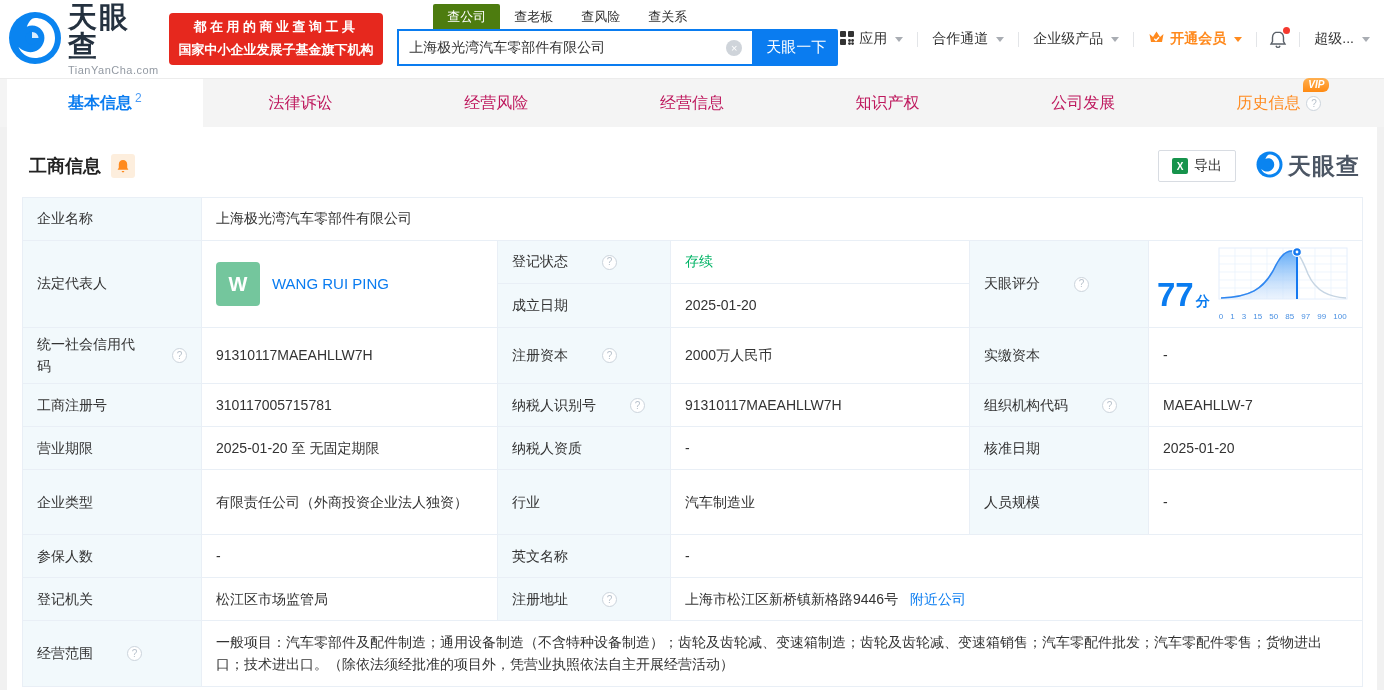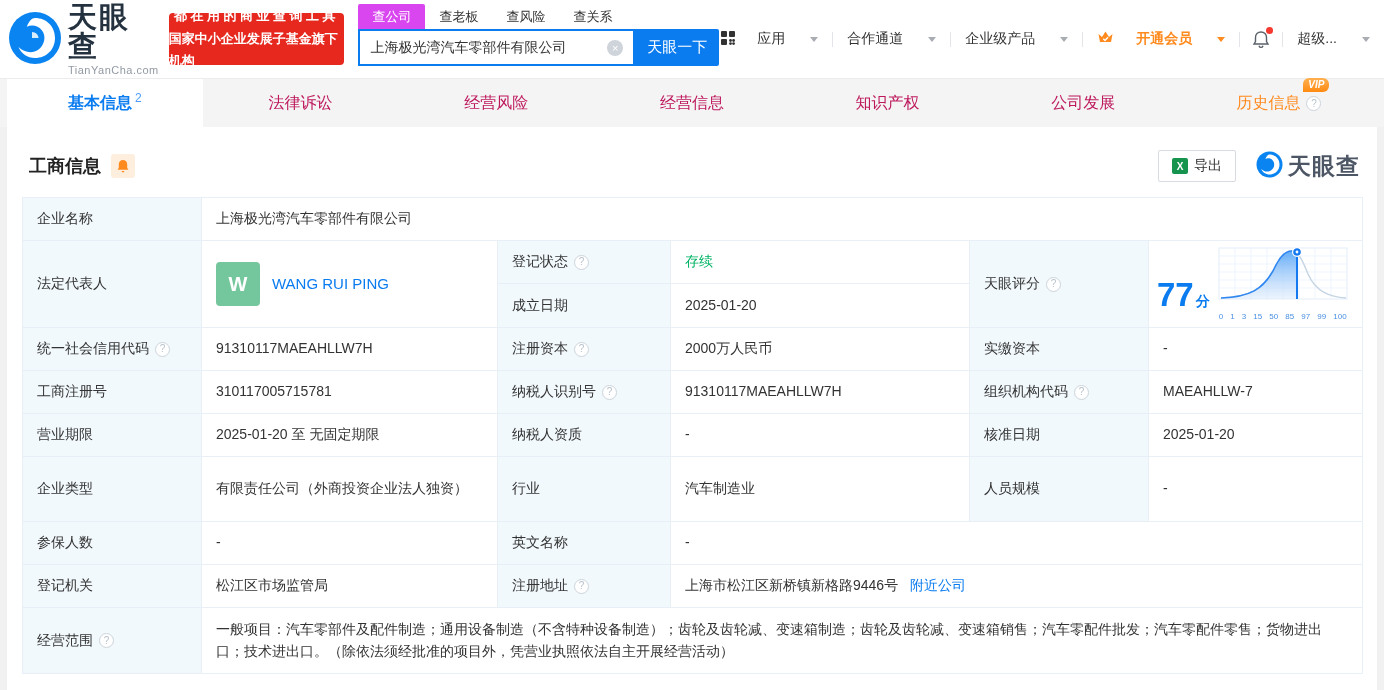--- a/index.html
+++ b/index.html
@@ -15,31 +15,31 @@
   .logo-txt { margin-left:6px; }
   .logo-name { font-size:29px; font-weight:bold; color:#24313f; line-height:1; letter-spacing:2px; }
   .logo-domain { font-size:11px; color:#939aa3; letter-spacing:.5px; margin-top:3px; }
   .banner { margin-left:10px; width:218px; height:52px; background:#e6281e; color:#fff; border-radius:4px;
     display:flex; flex-direction:column; justify-content:center; align-items:center;
     font-size:13px; font-weight:600; line-height:1.75; }
   .banner-l1 { letter-spacing:3.5px; }
   .search { margin-left:14px; width:448px; align-self:flex-start; margin-top:4px; }
   .search-tabs { display:flex; align-items:stretch; font-size:13px; height:25px; }
   .stab { display:flex; align-items:center; padding:0 14px; color:#333; cursor:pointer; }
-  .stab.active { background:#d946ef; color:#fff; border-radius:2px 2px 0 0; }
+  .stab.active { background:#4d7c0f; color:#fff; border-radius:2px 2px 0 0;margin-left:36px; }
   .search-box { display:flex; height:37px; }
   .search-input { flex:1; border:2px solid #0a7cf0; display:flex; align-items:center;
     padding:0 10px; font-size:14px; color:#333; background:#fff; }
   .search-input .val { flex:1; white-space:nowrap; overflow:hidden; }
   .clear-ic { width:16px; height:16px; border-radius:50%; background:#cfd4da; color:#fff;
     font-size:11px; line-height:16px; text-align:center; cursor:pointer; flex:none; }
   .search-btn { width:84px; background:#0a7cf0; color:#fff; font-size:15px; display:flex;
     align-items:center; justify-content:center; cursor:pointer; border-radius:0 2px 2px 0; }
   .nav { margin-left:auto; display:flex; align-items:center; margin-right:12px; font-size:14px; color:#333; white-space:nowrap; }
-  .nav-item { display:flex; align-items:center; gap:22px; cursor:pointer; padding:0 2px; }
+  .nav-item { display:flex; align-items:center; gap:5px; cursor:pointer; padding:0 2px; }
   .caret { width:0; height:0; border-left:4px solid transparent; border-right:4px solid transparent;
     border-top:5px solid #a9adb3; margin-left:3px; }
   .caret.orange { border-top-color:#ff8a1e; }
   .nav-sep { width:1px; height:15px; background:#e3e5e8; margin:0 12px; }
   .vip-entry { color:#ff8a1e; font-weight:bold; }
   .bell-wrap { position:relative; display:flex; align-items:center; cursor:pointer; }
   .red-dot { position:absolute; top:-3px; right:-3px; width:7px; height:7px; border-radius:50%; background:#f5392e; }
   .truncated { max-width:58px; overflow:hidden; text-overflow:ellipsis; white-space:nowrap; }
   
   .page-lower { background:#f1f1f1; height:612px; }
@@ -66,21 +66,21 @@
   .export-btn { border:1px solid #d8dce2; border-radius:2px; height:32px; padding:0 13px;
     display:flex; align-items:center; gap:6px; font-size:14px; color:#333; background:#fff; cursor:pointer; }
   .xls-ic { width:16px; height:16px; background:#16934c; border-radius:2px; color:#fff;
     font-size:10px; font-weight:bold; display:flex; align-items:center; justify-content:center; }
   .watermark { display:flex; align-items:center; margin-left:20px; }
   .wm-name { font-size:23px; font-weight:bold; color:#4c5664; margin-left:5px; letter-spacing:1px; }
   
   table { border-collapse:collapse; table-layout:fixed; width:1340px; margin:0 auto; }
   td { border:1px solid #e9eff6; font-size:14px; padding:6px 14px; vertical-align:middle; word-break:break-all; line-height:1.55; }
   td.lbl { background:#f2f9fc; color:#333; }
-  .lblwrap { display:flex; align-items:center; }
+  .lblwrap { display:flex; align-items:center;gap:28px; }
   .green { color:#00b365; }
   a.blue, .blue-link { color:#0a7cf0; text-decoration:none; cursor:pointer; }
   .rep-cell { display:flex; align-items:center; gap:12px; }
   .avatar { width:44px; height:44px; border-radius:4px; background:#74c69d; color:#fff;
     font-size:20px; font-weight:bold; display:flex; align-items:center; justify-content:center; flex:none; cursor:pointer; }
   .rep-name { font-size:15px; }
   .score-cell { padding:4px 8px; }
   .score-wrap { display:flex; align-items:center; gap:8px; }
   .score-num { font-size:33px; font-weight:bold; color:#0a7cf0; line-height:1; white-space:nowrap;margin-top:20px; }
   .score-unit { font-size:14px; margin-left:2px; font-weight:bold; }

